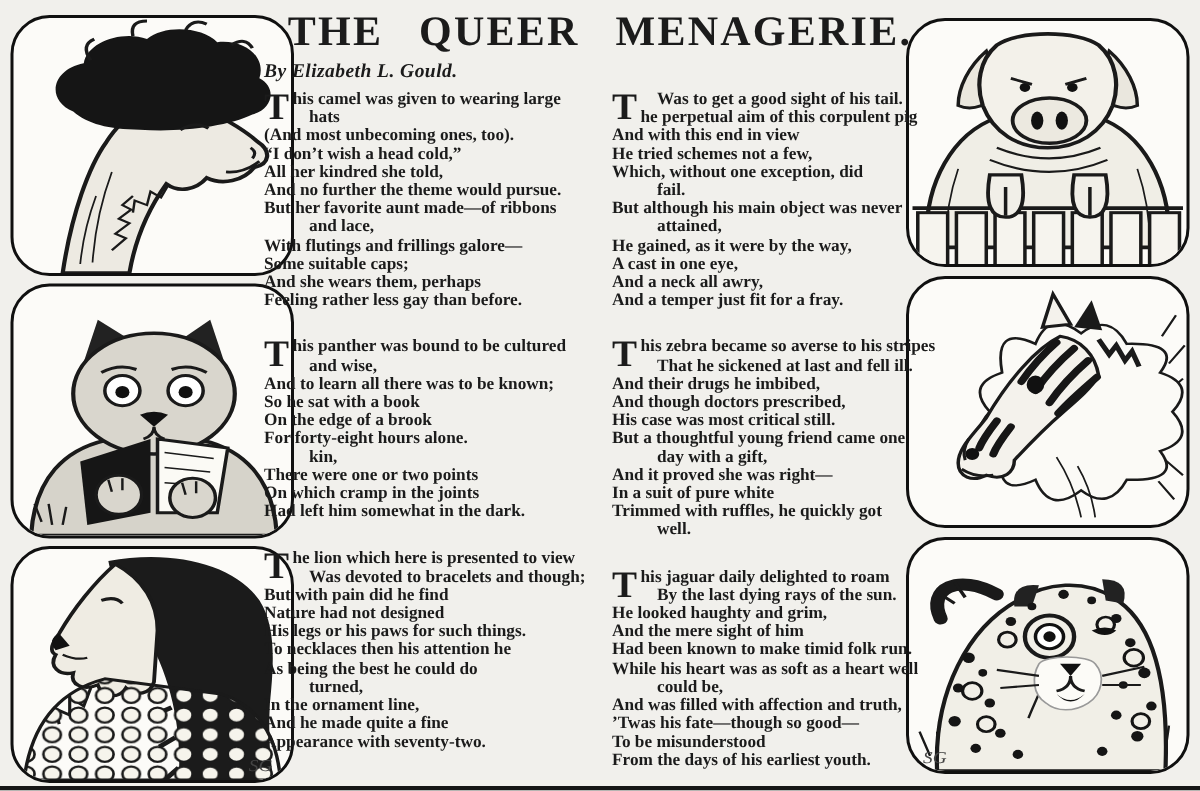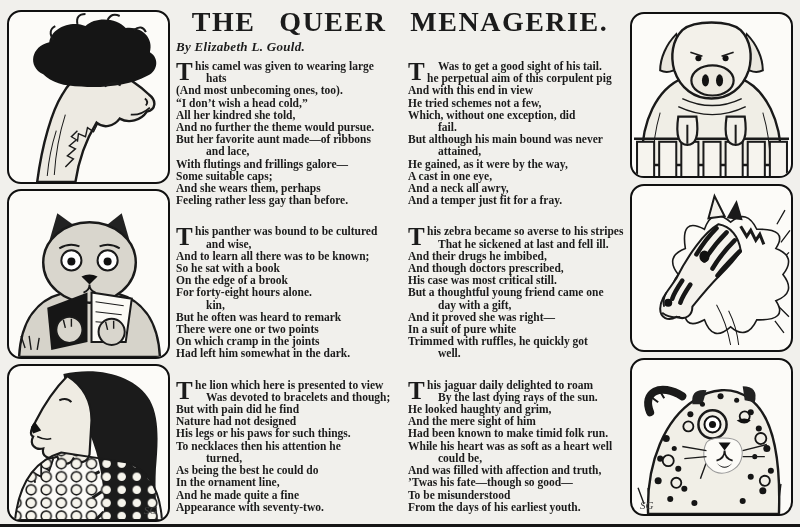--- a/index.html
+++ b/index.html
@@ -13,22 +13,22 @@
     position:relative;width:800px;height:527px;
     background:#f1f0ec;
     border-bottom:3px solid #161616;
     box-sizing:border-box;
   }
   
   .illus-col{position:absolute;top:10px;display:flex;flex-direction:column;}
   .illus-col.left{left:7px;gap:5px;}
   .illus-col.right{right:7px;top:12px;gap:6px;}
   .frame{
-    width:163px;background:#fcfbf8;
-    border:2.5px solid #101010;border-radius:14px;
+    width:189px;background:#fcfbf8;
+    border:2.5px solid #101010;border-radius:26px;
     box-sizing:border-box;overflow:hidden;position:relative;
   }
   .frame svg{display:block;width:100%;height:100%;}
   .ink{stroke:#1a1a1a;fill:none;}
   
   .content{position:absolute;left:176px;top:4px;width:448px;}
   .title{
     text-align:center;font-size:28px;font-weight:bold;
     letter-spacing:1.5px;word-spacing:0.55em;margin:2px 0 0 0;
   }
@@ -244,50 +244,49 @@
           </div>
           <div class="poem">
             <span class="dropcap">T</span>
             <div class="line first">his panther was bound to be cultured</div>
             <div class="line indent">and wise,</div>
             <div class="line">And to learn all there was to be known;</div>
             <div class="line">So he sat with a book</div>
             <div class="line">On the edge of a brook</div>
             <div class="line">For forty-eight hours alone.</div>
             <div class="line indent">kin,</div>
-            <div class="line">But he often was heard to remark</div>
             <div class="line">There were one or two points</div>
             <div class="line">On which cramp in the joints</div>
             <div class="line">Had left him somewhat in the dark.</div>
           </div>
           <div class="poem">
             <span class="dropcap">T</span>
             <div class="line first">he lion which here is presented to view</div>
             <div class="line indent">Was devoted to bracelets and though;</div>
             <div class="line">But with pain did he find</div>
             <div class="line">Nature had not designed</div>
             <div class="line">His legs or his paws for such things.</div>
             <div class="line">To necklaces then his attention he</div>
+            <div class="line">As being the best he could do</div>
             <div class="line indent">turned,</div>
-            <div class="line">As being the best he could do</div>
             <div class="line">In the ornament line,</div>
             <div class="line">And he made quite a fine</div>
             <div class="line">Appearance with seventy-two.</div>
           </div>
         </div>
       <div class="pcol">
           <div class="poem">
             <span class="dropcap">T</span>
             <div class="line indent">Was to get a good sight of his tail.</div>
             <div class="line first">he perpetual aim of this corpulent pig</div>
             <div class="line">And with this end in view</div>
             <div class="line">He tried schemes not a few,</div>
             <div class="line">Which, without one exception, did</div>
             <div class="line indent">fail.</div>
-            <div class="line">But although his main bound was never</div>
+            <div class="line">But although his main object was never</div>
             <div class="line indent">attained,</div>
             <div class="line">He gained, as it were by the way,</div>
             <div class="line">A cast in one eye,</div>
             <div class="line">And a neck all awry,</div>
             <div class="line">And a temper just fit for a fray.</div>
           </div>
           <div class="poem">
             <span class="dropcap">T</span>
             <div class="line first">his zebra became so averse to his stripes</div>
             <div class="line indent">That he sickened at last and fell ill.</div>

